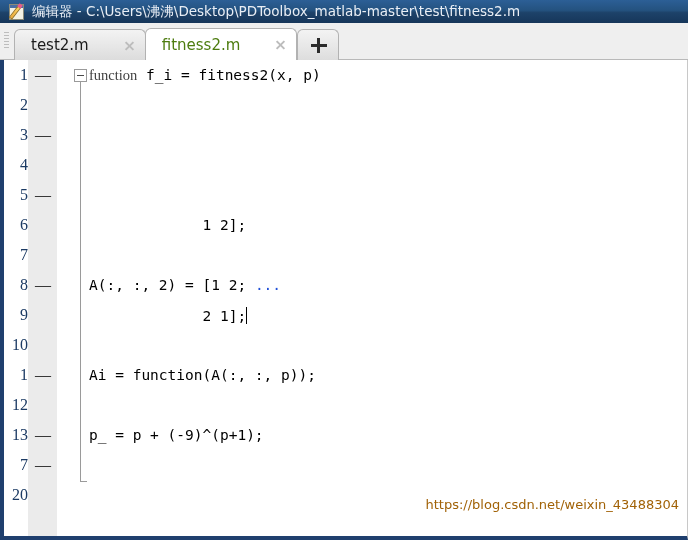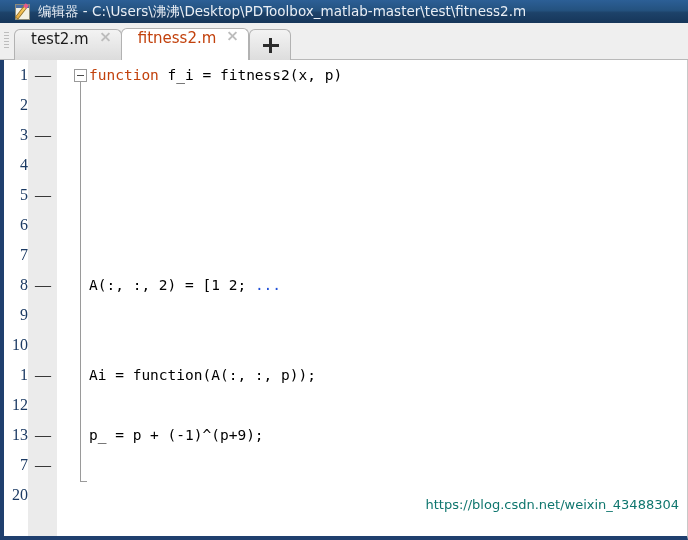--- a/index.html
+++ b/index.html
@@ -25,21 +25,21 @@
 
   
   .titlebar {
     position: absolute;
     left: 0; top: 0;
     width: 688px;
     height: 23px;
     background: linear-gradient(to bottom, #2c5f96 0%, #24527f 45%, #1d4269 55%, #16365a 100%);
     display: flex;
     align-items: center;
-    padding-left: 13px;
+    padding-left: 7px;
     box-sizing: border-box;
   }
   .title-icon {
     position: relative;
     width: 20px;
     height: 18px;
     flex: 0 0 auto;
     margin-right: 5px;
   }
   .title-icon .page {
@@ -109,36 +109,38 @@
     position: absolute;
     left: 14px; top: 5px;
     height: 32px;
     display: flex;
     align-items: flex-end;
   }
   .tab {
     position: relative;
     height: 31px;
     display: flex;
+    align-items: center;
     padding: 0 9px 0 16px;
     border: 1px solid #b2b2b2;
     border-bottom: none;
     border-radius: 6px 6px 0 0;
     box-sizing: border-box;
     background: linear-gradient(to bottom, #f3f3f3 0%, #e3e3e3 70%, #dcdcdc 100%);
     margin-right: -1px;
     font-size: 15px;
     color: #1a1a1a;
     font-family: "DejaVu Sans", "Liberation Sans", sans-serif;
+    gap: 24px;
   }
   .tab.active {
     background: #ffffff;
     z-index: 5;
     height: 32px;
-    color: #c2410c;
+    color: #4d7c0f;
   }
   .tab-label { white-space: nowrap; }
   .tab-close {
     margin-left: 10px;
     width: 13px;
     height: 13px;
     position: relative;
     flex: 0 0 auto;
   }
   .tab-close::before, .tab-close::after {
@@ -232,21 +234,21 @@
   }
   .code {
     flex: 1 1 auto;
     padding-left: 32px;
     font-family: "DejaVu Sans Mono", "Liberation Mono", monospace;
     font-size: 14.5px;
     color: #000000;
     white-space: pre;
     position: relative;
   }
-  .kw  { color: #c2410c; }
+  .kw  { color: #404040; font-family: Liberation Serif, serif; }
   .cont{ color: #1f4fd8; }
 
   
   .foldbox {
     position: absolute;
     left: 70px; top: 9px;
     width: 13px; height: 13px;
     border: 1px solid #9a9a9a;
     background: #ffffff;
     box-sizing: border-box;
@@ -286,21 +288,21 @@
     vertical-align: -3px;
     margin-left: 0px;
   }
 
   .watermark {
     position: absolute;
     right: 8px;
     bottom: 24px;
     font-family: "DejaVu Sans", "Liberation Sans", sans-serif;
     font-size: 13px;
-    color: #0f766e;
+    color: #a16207;
     white-space: nowrap;
     user-select: none;
   }
 </style>
 </head>
 <body>
 
 <div id="app">
 
   <div class="titlebar">
@@ -366,54 +368,56 @@
             <div class="bpmark"></div>
             <div class="code"></div>
           </div>
           <div class="line">
             <div class="lineno">5</div>
             <div class="bpmark">—</div>
           </div>
           <div class="line">
             <div class="lineno">6</div>
             <div class="bpmark"></div>
+            <div class="code"><span>             1 2];</span></div>
           </div>
           <div class="line">
             <div class="lineno">7</div>
             <div class="bpmark"></div>
             <div class="code"></div>
           </div>
           <div class="line">
             <div class="lineno">8</div>
             <div class="bpmark">—</div>
             <div class="code"><span>A(:, :, 2) = [1 2; </span><span class="cont">...</span></div>
           </div>
           <div class="line">
             <div class="lineno">9</div>
             <div class="bpmark"></div>
+            <div class="code"><span>             2 1];</span><span class="caret"></span></div>
           </div>
           <div class="line">
             <div class="lineno">10</div>
             <div class="bpmark"></div>
             <div class="code"></div>
           </div>
           <div class="line">
             <div class="lineno">1</div>
             <div class="bpmark">—</div>
             <div class="code"><span>Ai = function(A(:, :, p));</span></div>
           </div>
           <div class="line">
             <div class="lineno">12</div>
             <div class="bpmark"></div>
             <div class="code"></div>
           </div>
           <div class="line">
             <div class="lineno">13</div>
             <div class="bpmark">—</div>
-            <div class="code"><span>p_ = p + (-1)^(p+9);</span></div>
+            <div class="code"><span>p_ = p + (-9)^(p+1);</span></div>
           </div>
           <div class="line">
             <div class="lineno">7</div>
             <div class="bpmark">—</div>
           </div>
           <div class="line">
             <div class="lineno">20</div>
             <div class="bpmark"></div>
             <div class="code"></div>
           </div>

